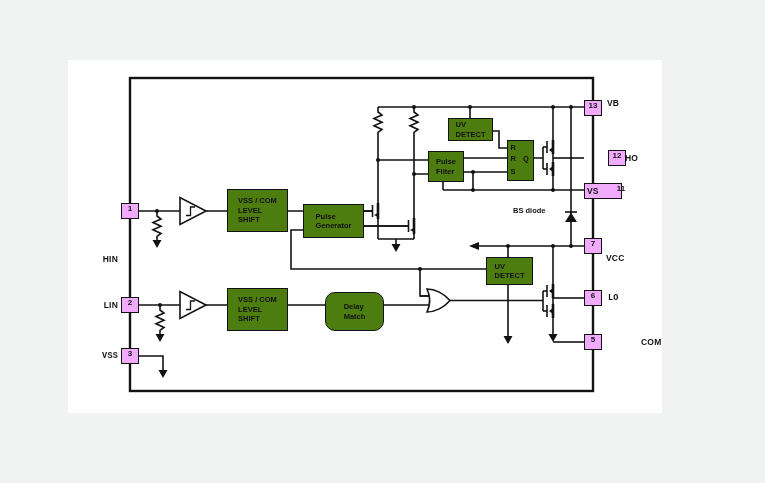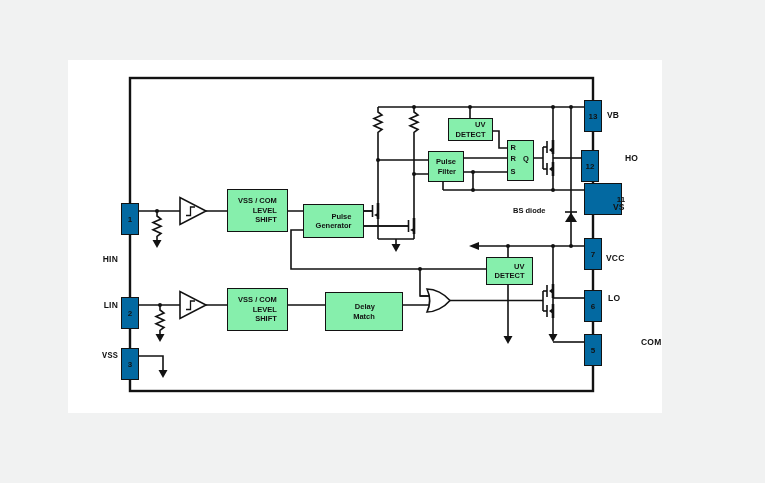--- a/index.html
+++ b/index.html
@@ -1,23 +1,23 @@
 <!DOCTYPE html>
 <html><head>
 <meta charset="utf-8">
 <style>
   html,body{margin:0;padding:0;background:#f1f2f2;font-family:"Liberation Sans",sans-serif;}
   #stage{position:relative;width:765px;height:483px;background:#f1f2f2;overflow:hidden;color:#121212;}
   #panel{position:absolute;left:68px;top:60px;width:594px;height:353px;background:#ffffff;}
   #wires{position:absolute;left:0;top:0;}
-  .block{position:absolute;box-sizing:border-box;border:1.6px solid #121212;background:#86efac;
-         display:flex;align-items:center;justify-content:center;text-align:right;
+  .block{position:absolute;box-sizing:border-box;border:1.6px solid #121212;background:#4d7c0f;
+         display:flex;align-items:center;justify-content:center;text-align:left;
          white-space:pre-line;font-weight:bold;font-size:7.5px;line-height:1.25;color:#121212;}
-  .pin{position:absolute;box-sizing:border-box;width:18px;height:32px;border:1.7px solid #121212;
-       background:#0369a1;display:flex;align-items:center;justify-content:center;
+  .pin{position:absolute;box-sizing:border-box;width:18px;height:16px;border:1.7px solid #121212;
+       background:#f0abfc;display:flex;justify-content:center;
        font-size:8px;font-weight:bold;color:#121212;}
   .pinlabel{position:absolute;font-size:8.5px;font-weight:bold;color:#121212;letter-spacing:.2px;}
   .note{position:absolute;font-size:7.5px;font-weight:bold;color:#121212;}
   .latchlbl{position:absolute;font-size:7.5px;font-weight:bold;color:#121212;line-height:1;}
 </style>
 </head>
 <body>
 
 <div id="stage">
   <div id="panel"></div>
@@ -172,56 +172,56 @@
 Generator</div>
   <div class="block" style="left:428px;top:151px;width:36px;height:31px;">Pulse
 Filter</div>
   <div class="block" style="left:448px;top:118px;width:45px;height:23px;">UV
 DETECT</div>
   <div class="block" style="left:486px;top:257px;width:47px;height:28px;">UV
 DETECT</div>
   <div class="block" style="left:227px;top:288px;width:61px;height:43px;">VSS / COM
 LEVEL
 SHIFT</div>
-  <div class="block" style="left:325px;top:292px;width:78px;height:39px;">Delay
+  <div class="block" style="left:325px;top:292px;width:59px;height:39px;border-radius:10px;">Delay
 Match</div>
 
   <div class="block" style="left:507px;top:140px;width:27px;height:41px;">
     <span class="latchlbl" style="left:2.5px;top:3px;">R</span>
     <span class="latchlbl" style="left:2.5px;top:13.5px;">R</span>
     <span class="latchlbl" style="left:2.5px;top:26.5px;">S</span>
     <span class="latchlbl" style="left:15px;top:13.5px;">Q</span>
   </div>
 
   <div class="note" style="left:513px;top:206px;">BS diode</div>
 
   <div class="pin" style="left:584px;top:100px;">
       <span>13</span>
     </div>
-  <div class="pin" style="left:581px;top:150px;">
+  <div class="pin" style="left:608px;top:150px;">
       <span>12</span>
     </div>
   <div class="pin" style="left:584px;top:183px;padding-left:36px;">
       <span>11</span>
     </div>
   <div class="pin" style="left:584px;top:238px;">
       <span>7</span>
     </div>
   <div class="pin" style="left:584px;top:290px;">
       <span>6</span>
     </div>
   <div class="pin" style="left:584px;top:334px;">
       <span>5</span>
     </div>
 
-  <div class="pinlabel" style="left:607px;top:110px;">VB</div>
+  <div class="pinlabel" style="left:607px;top:98px;">VB</div>
   <div class="pinlabel" style="left:607px;top:153px;margin-left:18px;">HO</div>
-  <div class="pinlabel" style="left:613px;top:186px;margin-top:16px;">VS</div>
+  <div class="pinlabel" style="left:587px;top:186px;">VS</div>
   <div class="pinlabel" style="left:606px;top:241px;margin-top:12px;">VCC</div>
-  <div class="pinlabel" style="left:608px;top:293px;">LO</div>
+  <div class="pinlabel" style="left:608px;top:293px;font-family:Liberation Mono, monospace;">LO</div>
   <div class="pinlabel" style="left:605px;top:337px;margin-left:36px;">COM</div>
 
   <div class="pin" style="left:121px;top:203px;">
       <span>1</span>
     </div>
   <div class="pin" style="left:121px;top:297px;">
       <span>2</span>
     </div>
   <div class="pin" style="left:121px;top:348px;">
       <span>3</span>

